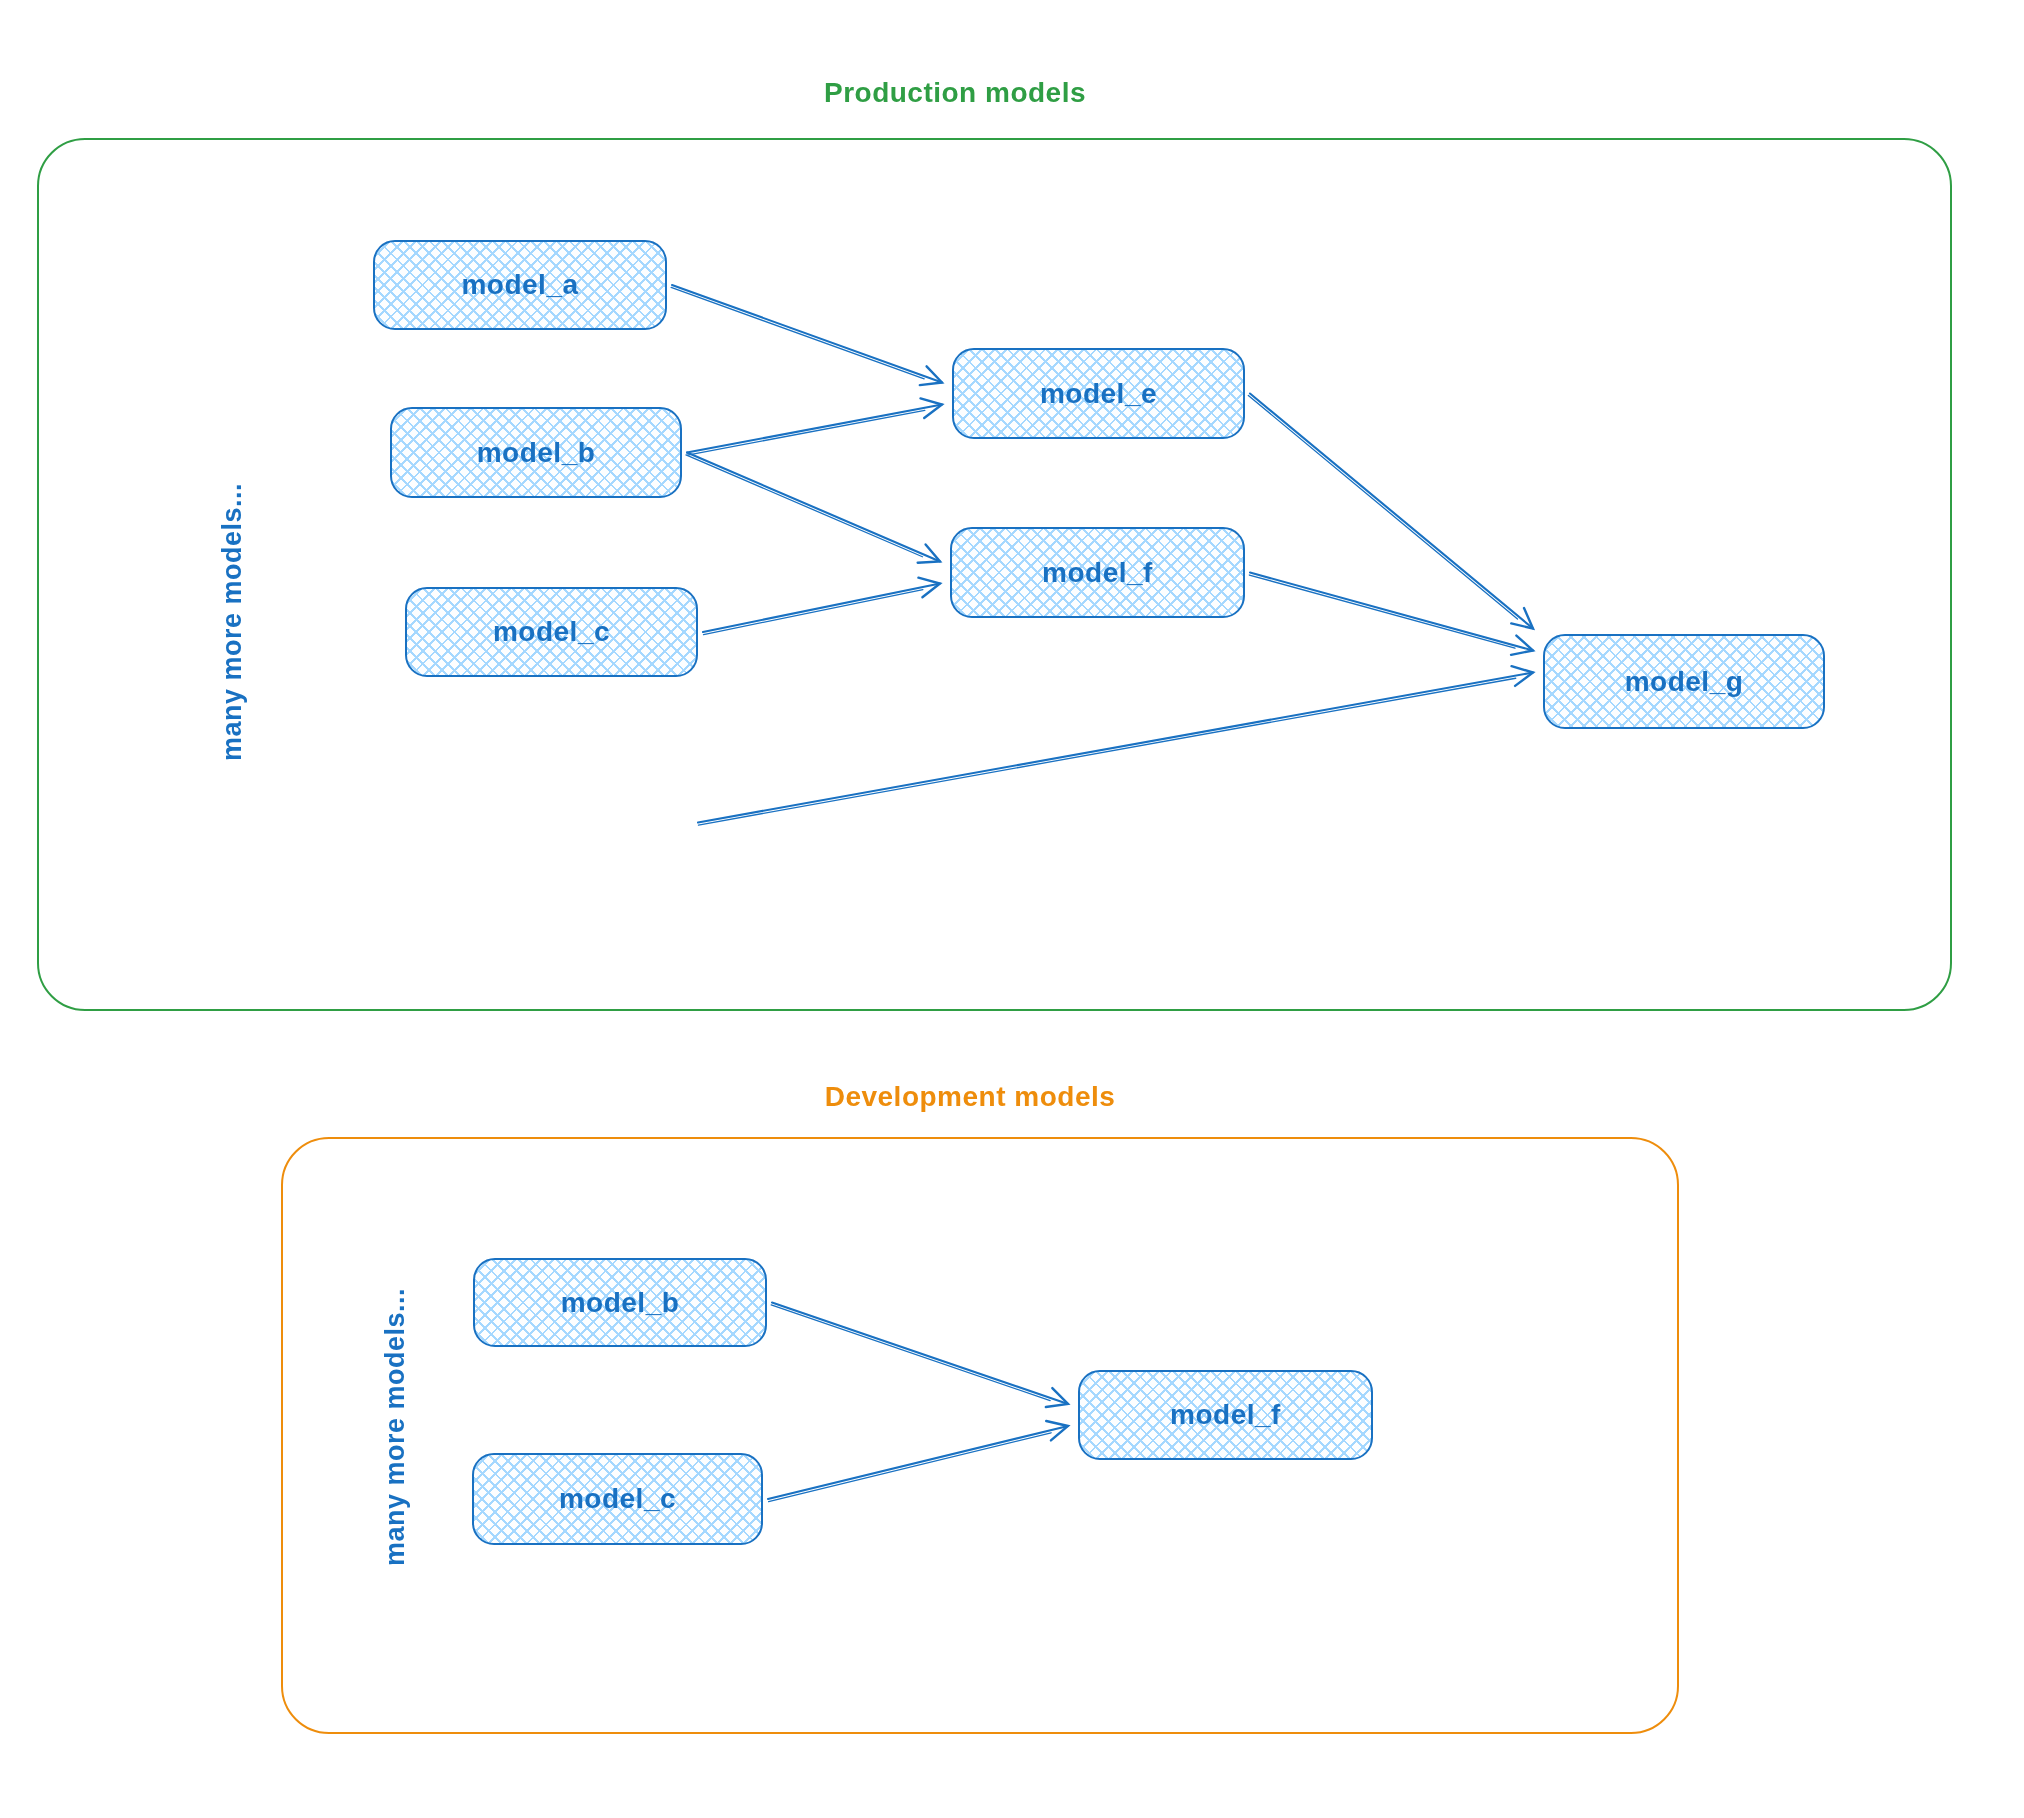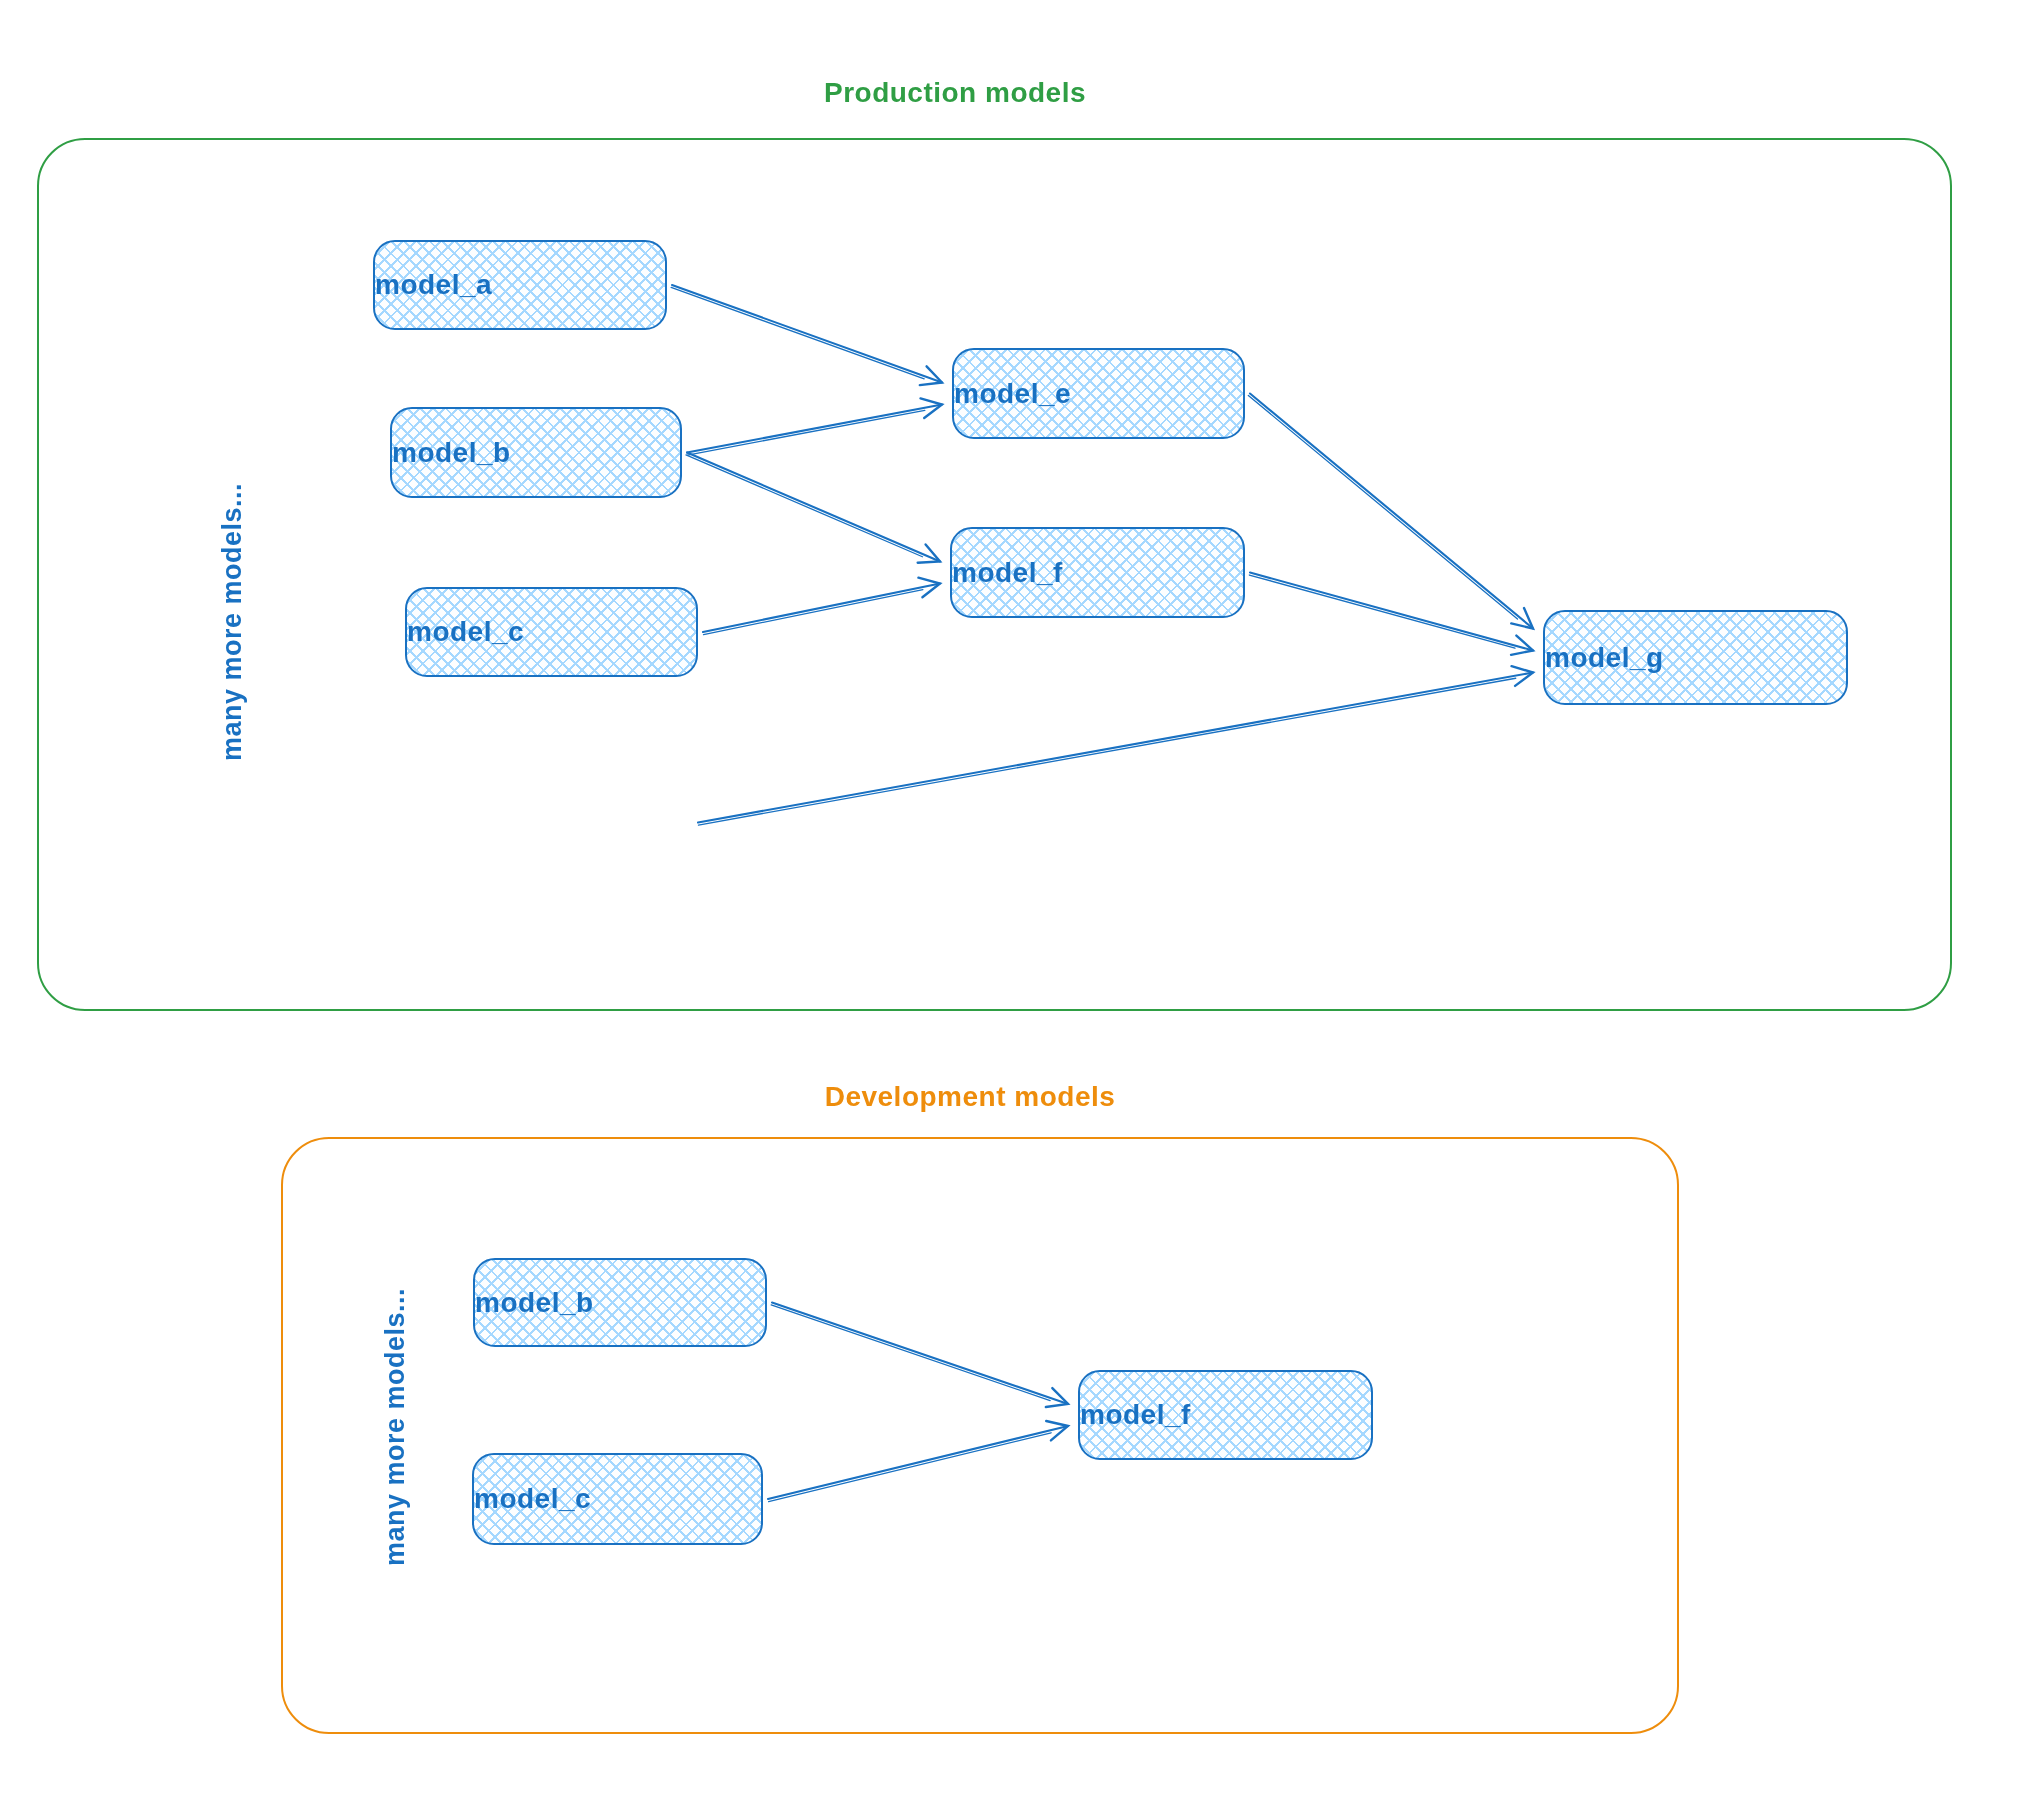--- a/index.html
+++ b/index.html
@@ -43,40 +43,41 @@
   #side-production  { left: 232px; top: 622px; }
   #side-development { left: 395px; top: 1427px; }
 
   .node {
     position: absolute;
     box-sizing: border-box;
     border: 2.3px solid var(--node-stroke);
     border-radius: 22px;
     display: flex;
     align-items: center;
+    justify-content: center;
     background-color: #fdfeff;
     background-image:
       repeating-linear-gradient(45deg,  var(--node-fill) 0px, var(--node-fill) 2px, transparent 2px, transparent 9px),
       repeating-linear-gradient(135deg, var(--node-fill) 0px, var(--node-fill) 2px, transparent 2px, transparent 9px);
   }
   .node-label {
     font-size: 28px;
     font-weight: 700;
     color: var(--node-stroke);
     letter-spacing: 0.5px;
   }
 
   
   #n-prod-a { left: 373px;  top: 240px; width: 294px; height: 90px; }
   #n-prod-b { left: 390px;  top: 407px; width: 292px; height: 91px; }
   #n-prod-c { left: 405px;  top: 587px; width: 293px; height: 90px; }
   #n-prod-d { left: 398px;  top: 777px; width: 295px; height: 91px; }
   #n-prod-e { left: 952px;  top: 348px; width: 293px; height: 91px; }
   #n-prod-f { left: 950px;  top: 527px; width: 295px; height: 91px; }
-  #n-prod-g { left: 1543px; top: 610px; width: 305px; height: 95px; }
+  #n-prod-g { left: 1543px; top: 634px; width: 282px; height: 95px; }
 
   
   #n-dev-b  { left: 473px;  top: 1258px; width: 294px; height: 89px; }
   #n-dev-c  { left: 472px;  top: 1453px; width: 291px; height: 92px; }
   #n-dev-f  { left: 1078px; top: 1370px; width: 295px; height: 90px; }
 
   #edges {
     position: absolute;
     left: 0; top: 0;
     pointer-events: none;

